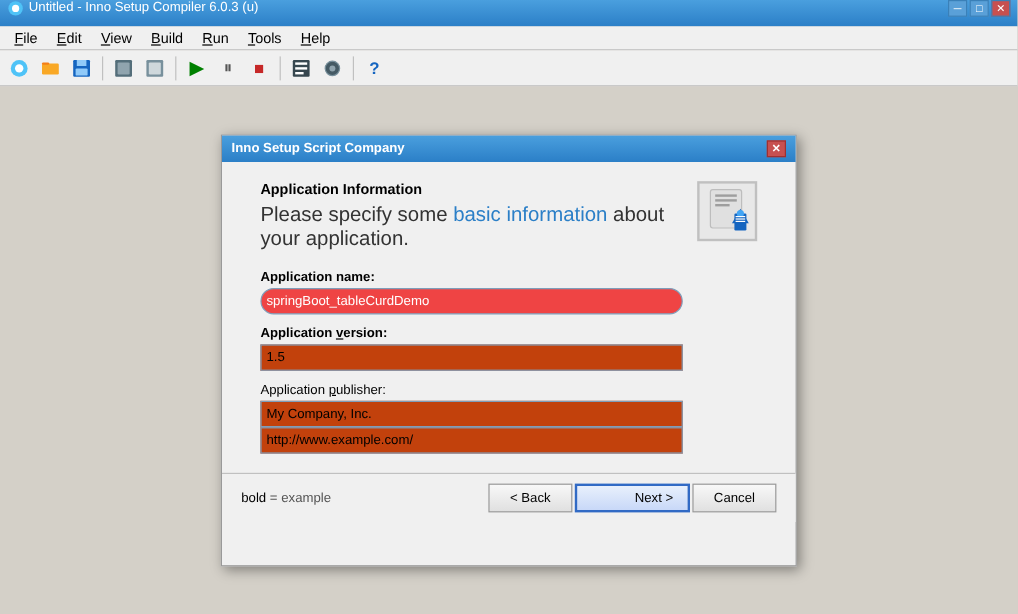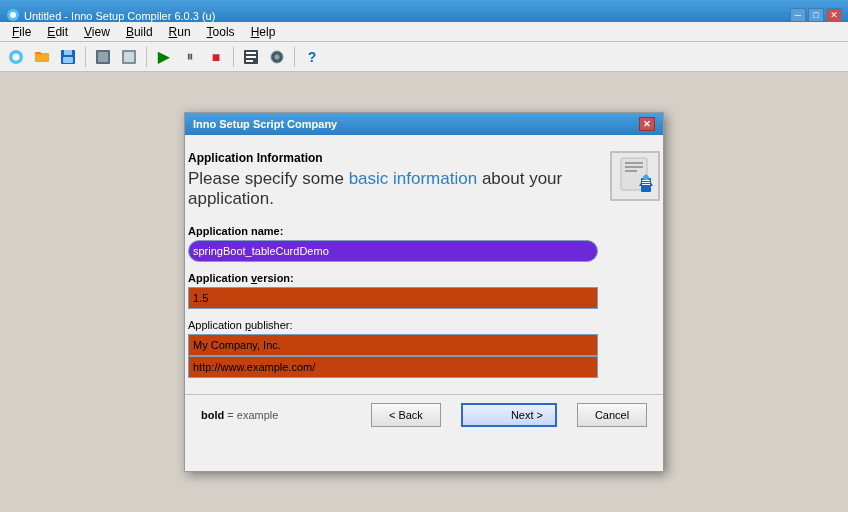--- a/index.html
+++ b/index.html
@@ -11,21 +11,21 @@
       height: 512px;
       overflow: hidden;
       position: relative;
     }
 
     
     .title-bar {
       background: linear-gradient(to bottom, #4a9fde, #2b7fc7);
       height: 22px;
       display: flex;
-      align-items: flex-end;
+      align-items: flex-start;
       padding: 0 6px;
       color: white;
       font-size: 11px;
       user-select: none;
     }
     .title-bar-icon {
       width: 14px;
       height: 14px;
       margin-right: 4px;
       display: flex;
@@ -145,21 +145,21 @@
       border: 1px solid #a03030;
       color: white;
       font-size: 9px;
       display: flex;
       align-items: center;
       justify-content: center;
       cursor: pointer;
     }
 
     .dialog-content {
-      padding: 16px 3px;
+      padding: 16px 32px;
       display: flex;
       gap: 12px;
     }
     .dialog-form {
       flex: 1;
     }
     .dialog-icon {
       width: 50px;
       height: 50px;
       border: 2px solid #c0c0c0;
@@ -222,26 +222,26 @@
       display: flex;
       align-items: center;
       justify-content: space-between;
       background: #f0f0f0;
     }
     .footer-hint {
       font-size: 11px;
       color: #555;
     }
     .footer-hint strong {
-      font-weight: bold;
+      font-weight: normal;
       color: #000;
     }
     .footer-buttons {
       display: flex;
-      gap: 20px;
+      gap: 2px;
     }
     .dlg-btn {
       min-width: 70px;
       height: 24px;
       padding: 2px 12px;
       font-size: 11px;
       font-family: inherit;
       background: linear-gradient(to bottom, #f8f8f8, #e0e0e0);
       border: 1px solid #999;
       cursor: pointer;
@@ -353,21 +353,21 @@
         <div class="dialog-form">
           <div class="section-title">Application Information</div>
           <div class="section-subtitle">
             Please specify some <span style="color:#2b7fc7;">basic information</span> about your application.
           </div>
 
           
           <div class="field-label">
             <span class="required"><strong>Application</strong> name:</span>
           </div>
-          <input type="text" class="text-input selected" value="springBoot_tableCurdDemo" style="background: #6d28d9; color: white; border-radius: 11px;">
+          <input type="text" class="text-input selected" value="springBoot_tableCurdDemo" style="background: #ef4444; color: white; border-radius: 11px;">
 
           
           <div class="field-label" style="margin-top:10px;">
             <span class="required"><strong>Application</strong> <u>v</u>ersion:</span>
           </div>
           <input type="text" class="text-input" value="1.5" style="">
 
           
           <div class="field-label" style="margin-top:10px;">
             Application <u>p</u>ublisher:

